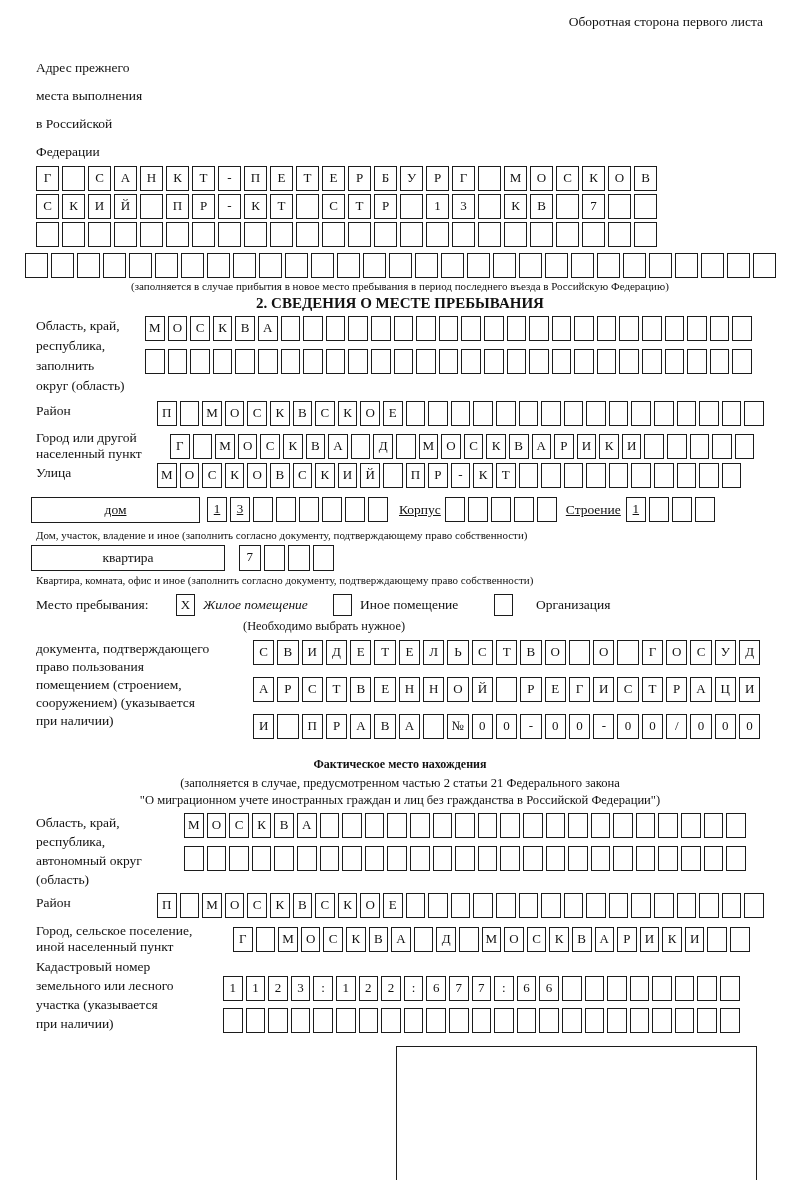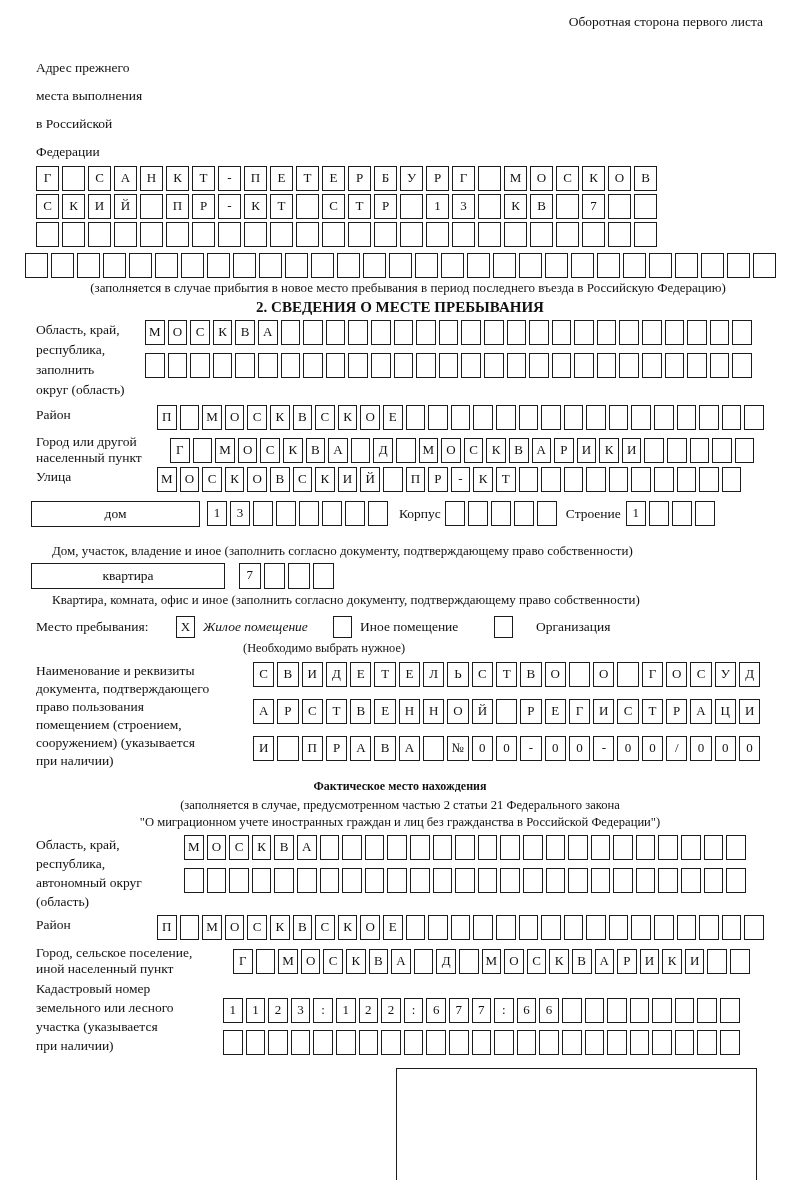--- a/index.html
+++ b/index.html
@@ -4,21 +4,21 @@
 <style>
   html,body{margin:0;padding:0;background:#fff;}
   body{
     width:800px;height:1180px;
     font-family:"Liberation Serif","DejaVu Serif",serif;
     color:#111;position:relative;overflow:hidden;
   }
   .corner{margin:14px 37px 0 0;text-align:right;font-size:13.5px;}
   .hdr{font-weight:bold;font-size:15px;text-align:center;margin-top:3px;}
   .subhdr{font-weight:bold;font-size:12px;text-align:center;margin-top:5px;}
-  .note{font-size:13px;text-align:center;margin-top:2px;padding-left:16px;}
+  .note{font-size:11px;text-align:center;margin-top:2px;}
   .lbl{font-size:13.5px;line-height:20px;}
   .lbl.tight{line-height:16.5px;}
   .lbl.med{line-height:19px;}
   .field{display:flex;align-items:flex-start;margin-left:36px;}
   .field.vcenter{align-items:center;}
   .cells{display:flex;flex:none;}
   .cellstack .cells{margin-bottom:3px;}
   .cell{
     box-sizing:border-box;flex:none;
     width:19.6px;height:25px;border:1.6px solid #1c1c1c;margin-right:3px;
@@ -37,21 +37,21 @@
   .w187{width:187px;flex:none;}
   .w217{width:217px;flex:none;}
   .block1{margin-top:26px;flex-direction:column;}
   .block1 .lbl{line-height:28px;margin-top:-2px;}
   .row4{margin-left:25px;margin-top:3px;}
   .oblast{margin-top:4px;height:85px;}
   .oblast .cellstack .cells{margin-bottom:8px;}
   .raion{height:25px;margin-bottom:6px;}
   .gorod{height:28px;margin-bottom:3px;}
   .ulitsa{height:25px;}
-  .domrow{display:flex;align-items:flex-start;margin:9px 0 16px 31px;}
+  .domrow{display:flex;align-items:flex-start;margin:9px 0 6px 31px;text-decoration:underline;}
   .bigbox{
     box-sizing:border-box;border:1.6px solid #1c1c1c;height:26px;
     text-align:center;font-size:13.5px;line-height:23px;flex:none;
   }
   .dombox{width:169px;margin-right:7px;}
   .kvbox{width:194px;margin-right:14px;}
   .inline-lbl{font-size:13.5px;line-height:26px;flex:none;}
   .kvrow{display:flex;align-items:flex-start;margin:4px 0 0 31px;}
   .mestorow{display:flex;align-items:center;margin:8px 0 0 36px;height:22px;font-size:13.5px;}
   .cbx{
@@ -417,21 +417,20 @@
   <span style="margin-left:8px;width:122px;flex:none;font-style:italic;">Жилое помещение</span>
   <span class="cbx" style="margin-left:8px;"></span>
   <span style="margin-left:8px;width:116px;flex:none;">Иное помещение</span>
   <span class="cbx" style="margin-left:18px;"></span>
   <span style="margin-left:23px;">Организация</span>
 </div>
 <div class="mesto-note">(Необходимо выбрать нужное)</div>
 
 <div class="field docfield">
   <div class="lbl w217">
-      <div>Наименование и реквизиты</div>
       <div>документа, подтверждающего</div>
       <div>право пользования</div>
       <div>помещением (строением,</div>
       <div>сооружением) (указывается</div>
       <div>при наличии)</div>
     </div>
   <div class="cellstack">
     <div class="cells md">
         <span class="cell">С</span>
         <span class="cell">В</span>

